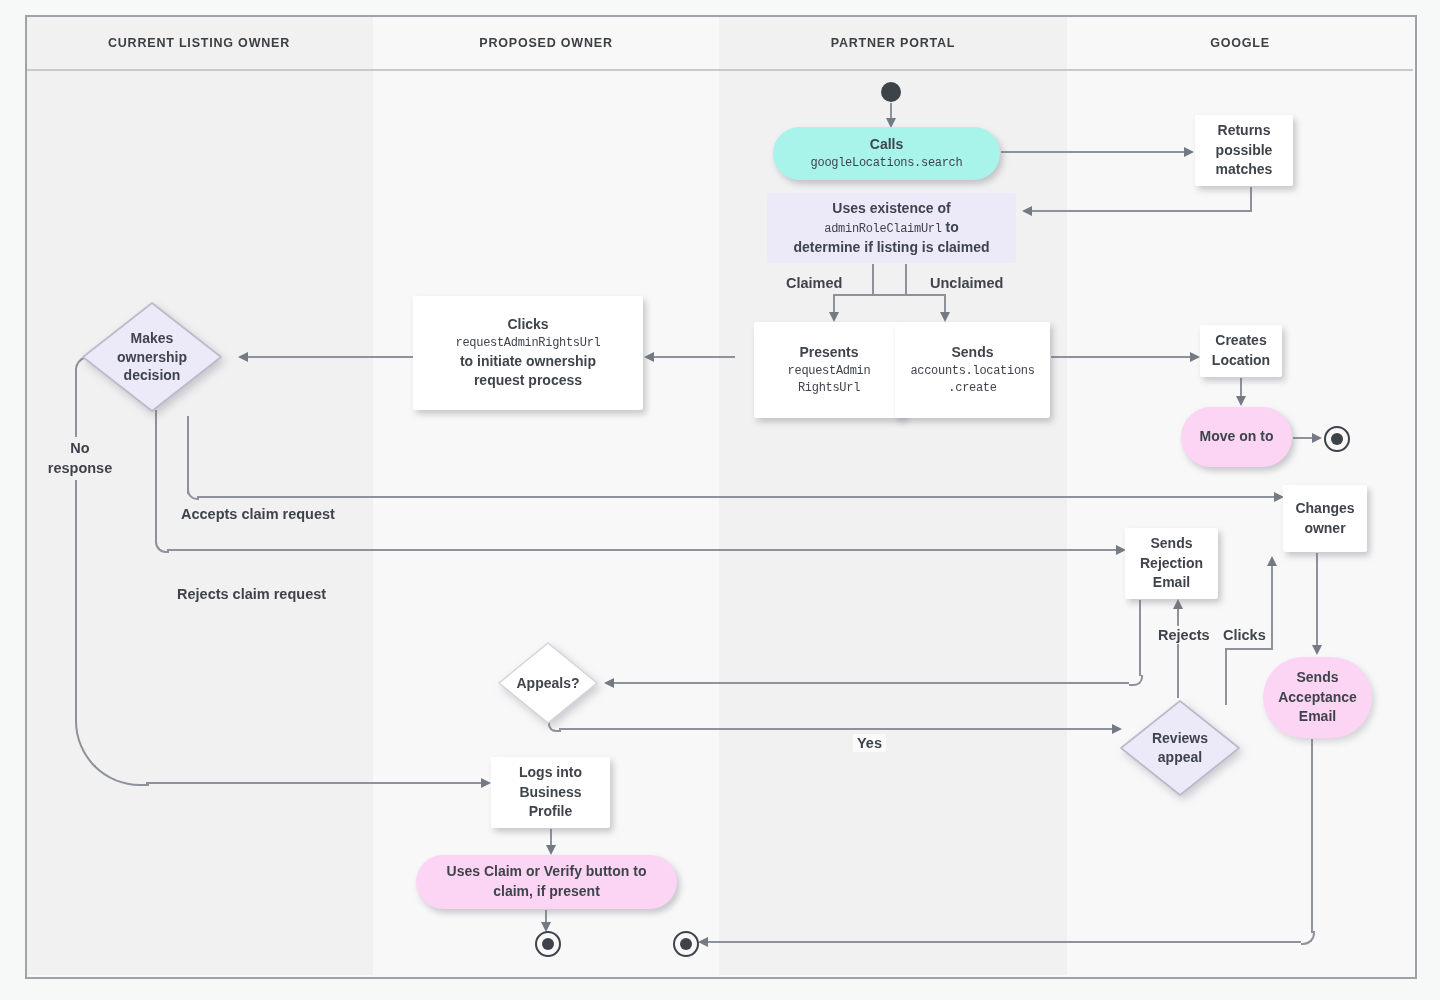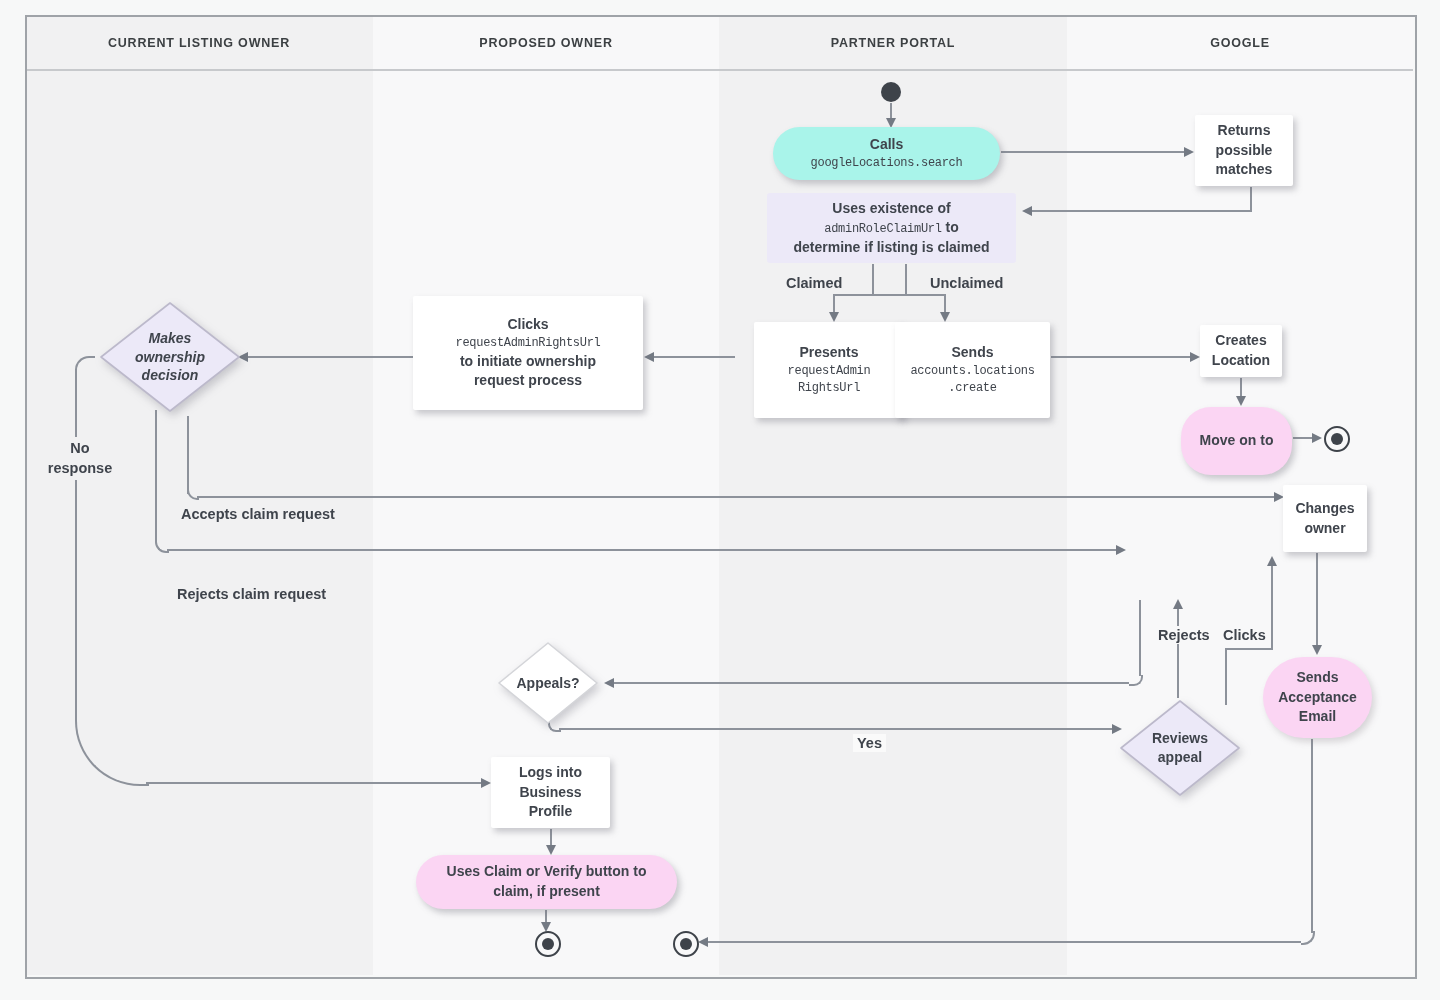--- a/index.html
+++ b/index.html
@@ -200,41 +200,44 @@
     <span class="mono">.create</span>
   </div>
 
   <div class="node box" style="left:413px;top:296px;width:230px;height:114px;">
     <span>Clicks</span>
     <span class="mono">requestAdminRightsUrl</span>
     <span>to initiate ownership</span>
     <span>request process</span>
   </div>
 
-  <div class="diamond" style="left:98px;top:300px;width:144px;height:114px;font-style:italic;">
+  <div class="diamond" style="left:80px;top:300px;width:144px;height:114px;">
     <svg viewBox="0 0 144 114">
       <polygon points="72,3 141,57 72,111 3,57" fill="var(--lavender)" stroke="#bcb9cb" stroke-width="1.6" stroke-linejoin="round"></polygon>
     </svg>
     <div class="dtext">
         <span style="width:95px;">Makes ownership decision</span>
       </div>
   </div>
 
   <div class="node box" style="left:1200px;top:325px;width:82px;height:52px;">
     <span style="width:70px;">Creates Location</span>
   </div>
 
-  <div class="node pill pinkbg" style="left:1181px;top:407px;width:111px;height:68px;">
+  <div class="node pill pinkbg" style="left:1181px;top:407px;width:111px;height:60px;">
     <span>Move on to</span>
   </div>
 
   <div class="node box" style="left:1283px;top:485px;width:84px;height:67px;">
     <span style="width:65px;">Changes owner</span>
   </div>
 
+  <div class="node box" style="left:1125px;top:528px;width:93px;height:71px;">
+    <span style="width:75px;">Sends Rejection Email</span>
+  </div>
 
   <div class="node blob" style="left:1263px;top:657px;width:109px;height:81px;">
     <span style="width:90px;">Sends Acceptance Email</span>
   </div>
 
   <div class="diamond" style="left:1118px;top:698px;width:124px;height:100px;">
     <svg viewBox="0 0 124 100">
       <polygon points="62,3 121,50 62,97 3,50" fill="var(--lavender)" stroke="#bcb9cb" stroke-width="1.6" stroke-linejoin="round"></polygon>
     </svg>
     <div class="dtext">

